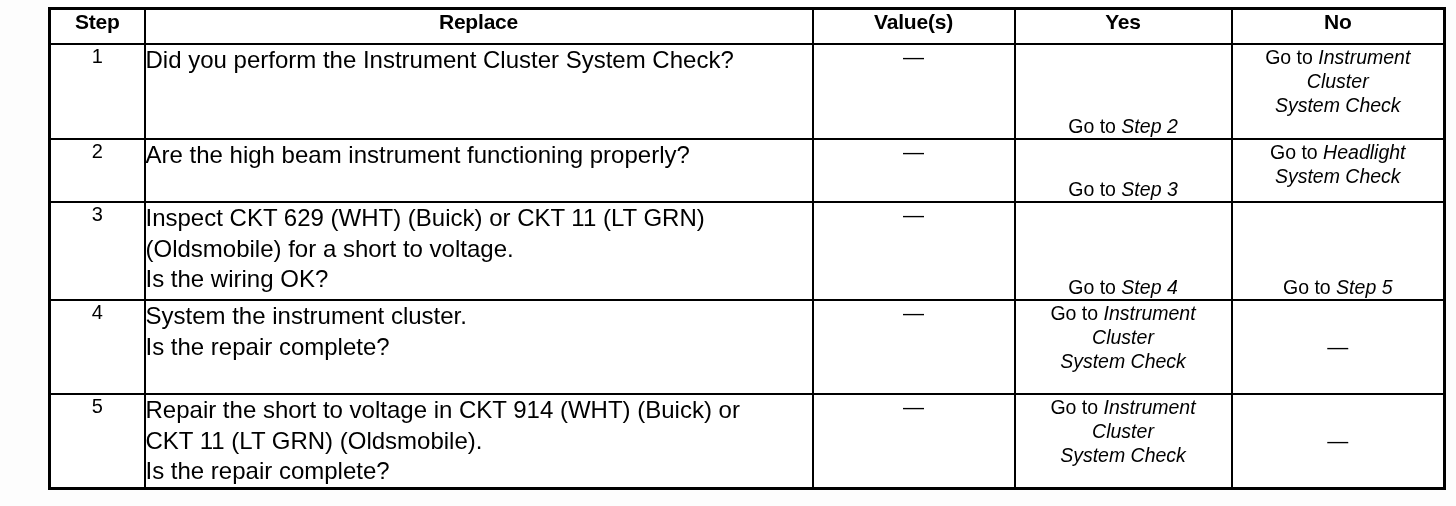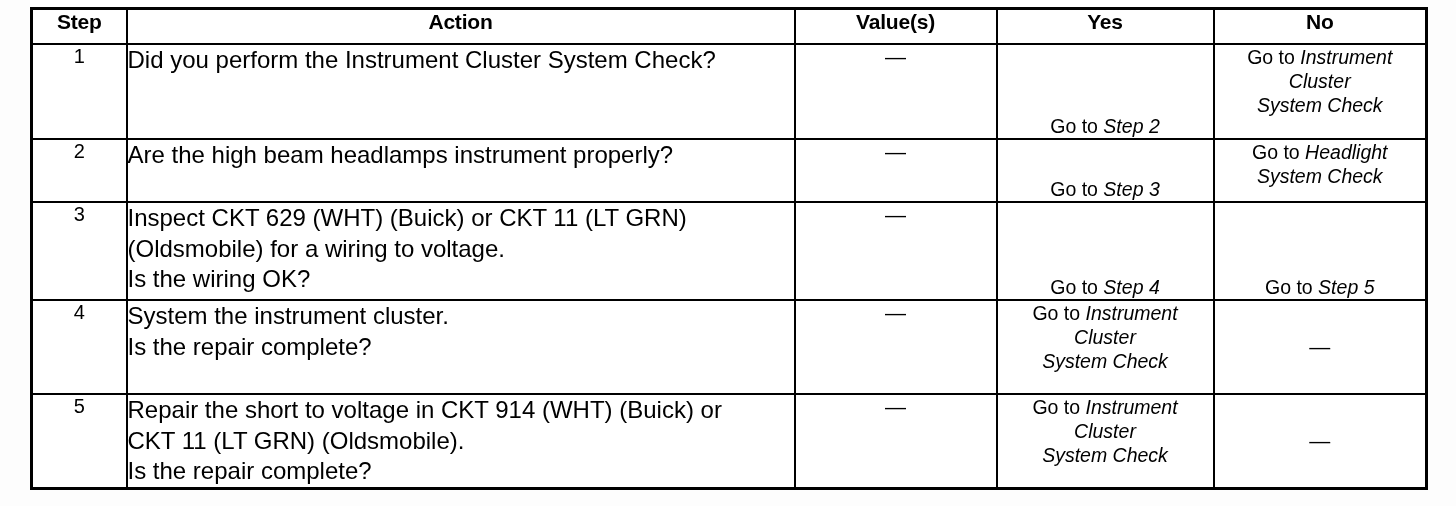--- a/index.html
+++ b/index.html
@@ -19,21 +19,21 @@
   .page {
     position: relative;
     width: 1456px;
     height: 506px;
     background: #fdfdfd;
   }
 
   
   .diag-table {
     position: absolute;
-    left: 30px;
+    left: 48px;
     top: 7px;
     width: 1395px;
     height: 479px;
     border-collapse: collapse;
     table-layout: fixed;
     background: #f0abfc;
     border: 3px solid #000;
   }
   .diag-table td, .diag-table th {
     border: 2px solid #000;
@@ -109,21 +109,21 @@
       <col class="c-step">
       <col class="c-act">
       <col class="c-val">
       <col class="c-yes">
       <col class="c-no">
     </colgroup>
 
     <thead>
       <tr>
         <th>Step</th>
-        <th>Action</th>
+        <th>Replace</th>
         <th>Value(s)</th>
         <th>Yes</th>
         <th>No</th>
       </tr>
     </thead>
 
     <tbody id="table-body">
         <tr style="height: 95px;">
           <td class="step-cell">1</td>
           <td class="action-cell">
@@ -135,36 +135,36 @@
           </td>
           <td class="branch-cell b-top">
             <span class="ln"><span>Go to </span><span class="ref">Instrument</span></span>
             <span class="ln"><span class="ref">Cluster</span></span>
             <span class="ln"><span class="ref">System Check</span></span>
           </td>
         </tr>
         <tr style="height: 63px;">
           <td class="step-cell">2</td>
           <td class="action-cell">
-            <div class="line">Are the high beam headlamps instrument properly?</div>
+            <div class="line">Are the high beam instrument functioning properly?</div>
           </td>
           <td class="value-cell">—</td>
           <td class="branch-cell b-bottom">
             <span class="ln"><span>Go to </span><span class="ref">Step 3</span></span>
           </td>
           <td class="branch-cell b-top">
             <span class="ln"><span>Go to </span><span class="ref">Headlight</span></span>
             <span class="ln"><span class="ref">System Check</span></span>
           </td>
         </tr>
         <tr style="height: 98px;">
           <td class="step-cell">3</td>
           <td class="action-cell">
             <div class="line">Inspect CKT 629 (WHT) (Buick) or CKT 11 (LT GRN)</div>
-            <div class="line">(Oldsmobile) for a wiring to voltage.</div>
+            <div class="line">(Oldsmobile) for a short to voltage.</div>
             <div class="line gap">Is the wiring OK?</div>
           </td>
           <td class="value-cell">—</td>
           <td class="branch-cell b-bottom">
             <span class="ln"><span>Go to </span><span class="ref">Step 4</span></span>
           </td>
           <td class="branch-cell b-bottom">
             <span class="ln"><span>Go to </span><span class="ref">Step 5</span></span>
           </td>
         </tr>

